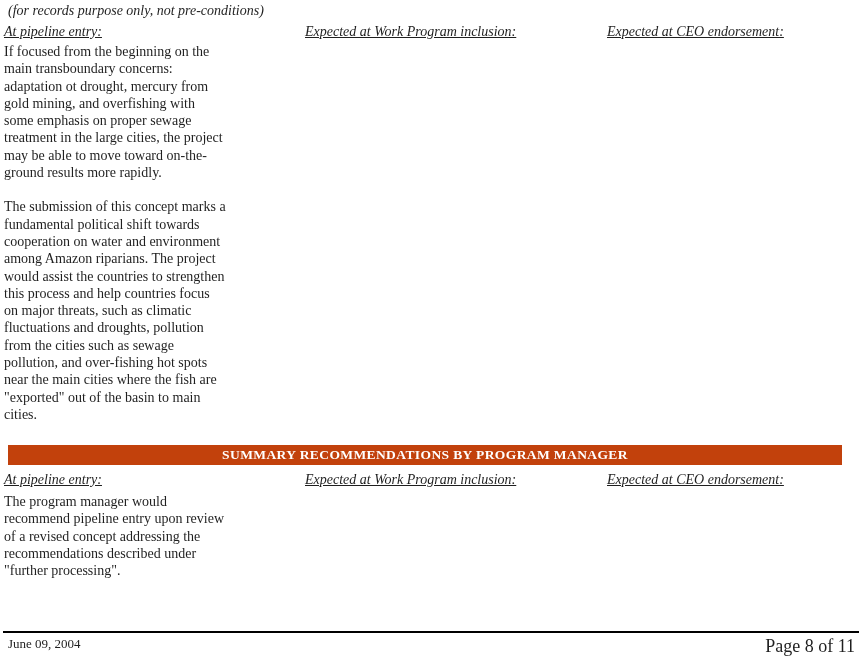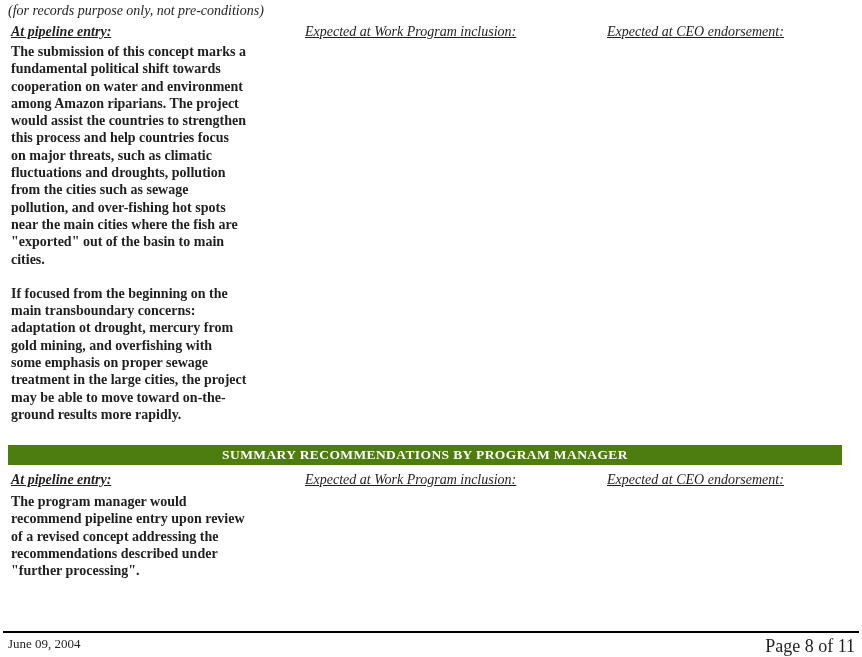--- a/index.html
+++ b/index.html
@@ -25,21 +25,21 @@
   }
   .col-header {
     position: absolute;
     font-style: italic;
     font-size: 14px;
     text-decoration: underline;
     white-space: nowrap;
   }
   .hdr-row1 { top: 24px; }
   .hdr-row2 { top: 472px; }
-  .col1 { left: 11px; font-weight: bold; }
+  .col1 { left: 4px; }
   .col2 { left: 305px; }
   .col3 { left: 607px; }
   .body-col {
     position: absolute;
     font-size: 14px;
     line-height: 17.3px;
   }
   .body-row1 { top: 43px; }
   .body-row2 { top: 493px; }
   .body-col.col1 { width: 292px; }
@@ -50,21 +50,21 @@
   }
   .para + .para {
     margin-top: 17px;
   }
   .banner {
     position: absolute;
     top: 445px;
     left: 8px;
     right: 20px;
     height: 20px;
-    background: #4d7c0f;
+    background: #c2410c;
     color: #ffffff;
     font-weight: bold;
     font-size: 13.5px;
     line-height: 20px;
     text-align: center;
     letter-spacing: 0.4px;
   }
   .footer-rule {
     position: absolute;
     top: 631px;
@@ -91,41 +91,41 @@
 
 <div class="page">
 
   <div class="note">(for records purpose only, not pre-conditions)</div>
 
   <div class="col-header hdr-row1 col1">At pipeline entry:</div>
   <div class="col-header hdr-row1 col2">Expected at Work Program inclusion:</div>
   <div class="col-header hdr-row1 col3">Expected at CEO endorsement:</div>
 
   <div class="body-col body-row1 col1">
+    <p class="para">If focused from the beginning on the
+main transboundary concerns:
+adaptation ot drought, mercury from
+gold mining, and overfishing with
+some emphasis on proper sewage
+treatment in the large cities, the project
+may be able to move toward on-the-
+ground results more rapidly.</p>
     <p class="para">The submission of this concept marks a
 fundamental political shift towards
 cooperation on water and environment
 among Amazon riparians. The project
 would assist the countries to strengthen
 this process and help countries focus
 on major threats, such as climatic
 fluctuations and droughts, pollution
 from the cities such as sewage
 pollution, and over-fishing hot spots
 near the main cities where the fish are
 "exported" out of the basin to main
 cities.</p>
-    <p class="para">If focused from the beginning on the
-main transboundary concerns:
-adaptation ot drought, mercury from
-gold mining, and overfishing with
-some emphasis on proper sewage
-treatment in the large cities, the project
-may be able to move toward on-the-
-ground results more rapidly.</p>
   </div>
 
   <div class="banner">SUMMARY RECOMMENDATIONS BY PROGRAM MANAGER</div>
 
   <div class="col-header hdr-row2 col1">At pipeline entry:</div>
   <div class="col-header hdr-row2 col2">Expected at Work Program inclusion:</div>
   <div class="col-header hdr-row2 col3">Expected at CEO endorsement:</div>
 
   <div class="body-col body-row2 col1">
     <p class="para">The program manager would

